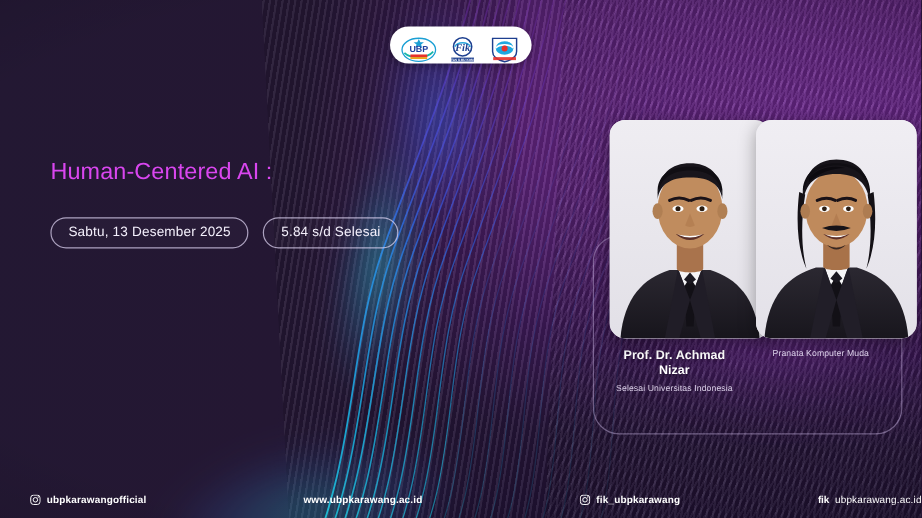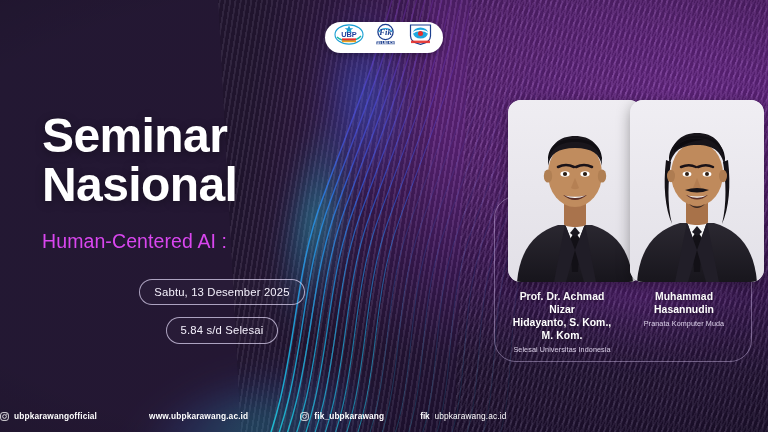--- a/index.html
+++ b/index.html
@@ -84,21 +84,21 @@
     background:radial-gradient(130% 110% at 50% 50%, rgba(0,0,0,0) 48%, rgba(0,0,0,0.34) 100%);
     pointer-events:none;
   }
 
   
   .logo-bar{
     position:absolute; left:50%; top:22px; transform:translateX(-50%);
     height:31px; padding:0 9px;
     background:#ffffff;
     border-radius:16px;
-    display:flex; align-items:flex-start; gap:9px;
+    display:flex; align-items:flex-end; gap:9px;
     box-shadow:0 2px 7px rgba(0,0,0,.30);
     z-index:8;
   }
   .logo{ display:flex; align-items:center; justify-content:center; height:24px; }
   .logo svg{ display:block; }
 
   
   .left{
     position:absolute; left:42px; top:112px; width:360px; z-index:6;
   }
@@ -116,21 +116,21 @@
     color:#d946ef;
     font-size:19.5px;
     font-weight:400;
     line-height:1.33;
     letter-spacing:.1px;
   }
   .sub .l2{ display:block; }
 
   .pills{
     margin-top:24px;
-    display:flex; gap:12px; align-items:center;flex-direction:column;
+    display:flex; gap:12px; align-items:center;
   }
   .pill{
     border:1.2px solid rgba(225,215,245,0.72);
     border-radius:999px;
     color:#f4f0fc;
     font-size:11.3px;
     font-weight:400;
     letter-spacing:.15px;
     padding:6px 14px 6.5px;
     white-space:nowrap;
@@ -176,22 +176,23 @@
     color:#e6dcf3;
     font-size:7.2px;
     font-weight:400;
     letter-spacing:.1px;
     opacity:.92;
   }
 
   
   .footer{
     position:absolute; left:0; right:0; bottom:11px;
-    display:flex; align-items:center; justify-content:flex-start; gap:0;
+    display:flex; align-items:center; justify-content:space-between; gap:0;
     z-index:7;
+    padding-left:25px;
   }
   .f-item{
     display:flex; align-items:center; gap:5px;
     color:#ffffff;
     font-size:8.3px;
     letter-spacing:.15px;
     white-space:nowrap;
   }
   .f-item.i1{ margin-right:52px; }
   .f-item.i2{ margin-right:52px; }
@@ -289,24 +290,20 @@
         <path d="M3.5,2 H23.5 V13 C23.5,17.5 18.5,20.3 13.5,21.4 C8.5,20.3 3.5,17.5 3.5,13 Z" fill="#ffffff" stroke="#1d3f8f" stroke-width="1.2"></path>
         <ellipse cx="13.5" cy="10" rx="7.4" ry="5.6" fill="#1fa8e0"></ellipse>
         <path d="M6.3,10 C9,6.6 18,6.6 20.7,10" fill="none" stroke="#ffffff" stroke-width="1.4"></path>
         <circle cx="13.5" cy="10.4" r="2.5" fill="#e8302a"></circle>
         <rect x="4" y="17.6" width="19" height="2.5" fill="#e8302a" opacity=".9"></rect>
       </svg>
     </span>
   </div>
 
   <div class="left">
-    <div class="h1">
-      <span>Seminar</span>
-      <span class="l2">Nasional</span>
-    </div>
     <div class="sub">
       <span>Human-Centered AI :</span>
     </div>
     <div class="pills">
       <span class="pill">Sabtu, 13 Desember 2025</span>
       <span class="pill">5.84 s/d Selesai</span>
     </div>
   </div>
 
   <div class="speakers">
@@ -356,21 +353,20 @@
           <circle cx="77" cy="74" r="2.1" fill="#2a1c12"></circle>
 
           <path d="M67,78 L63,88 q4,2.4 8,0 Z" fill="#ab764b" opacity=".55"></path>
 
           <path d="M55,95 q12,10 24,0 q-12,4 -24,0 Z" fill="#5a2f28"></path>
           <path d="M56.5,95.5 q10.5,5 21,0 q-10.5,2.4 -21,0 Z" fill="#ffffff"></path>
         </svg>
       </div>
       <div class="sp-name">
         <span>Prof. Dr. Achmad Nizar</span>
-        <span class="l2">Hidayanto, S. Kom., M. Kom.</span>
       </div>
       <div class="sp-role">Selesai Universitas Indonesia</div>
     </div>
 
     <div class="speaker">
       <div class="photo">
         <svg viewBox="0 0 134 182" preserveAspectRatio="xMidYMid slice" aria-hidden="true">
           <defs>
             <linearGradient id="bgB" x1="0" y1="0" x2="0" y2="1">
               <stop offset="0%" stop-color="#f0eef3"></stop>
@@ -410,21 +406,20 @@
 
           <path d="M55,90 q12,-4 24,0 q-12,5 -24,0 Z" fill="#171318"></path>
 
           <path d="M56,95 q11,9 22,0 q-11,4 -22,0 Z" fill="#5c3029"></path>
           <path d="M57.5,95.5 q9.5,4.6 19,0 q-9.5,2.2 -19,0 Z" fill="#ffffff"></path>
 
           <path d="M59,104 q8,5 16,0 q-8,8 -16,0 Z" fill="#1a1418" opacity=".8"></path>
         </svg>
       </div>
       <div class="sp-name">
-        <span>Muhammad Hasannudin</span>
       </div>
       <div class="sp-role">Pranata Komputer Muda</div>
     </div>
   </div>
 
   <div class="vignette"></div>
 
   <div class="footer">
     <span class="f-item i1">
       <span class="ic">

